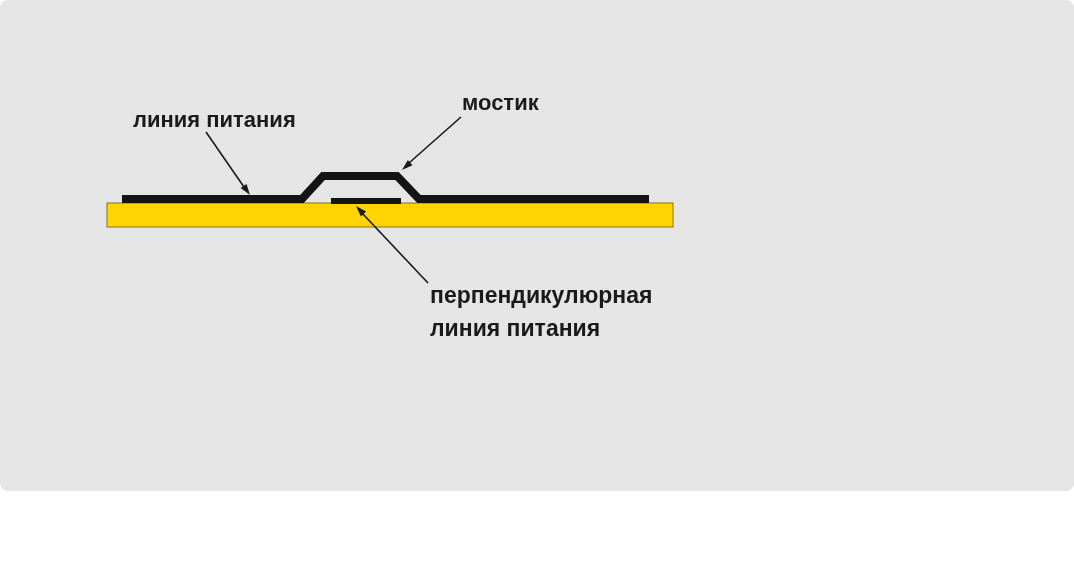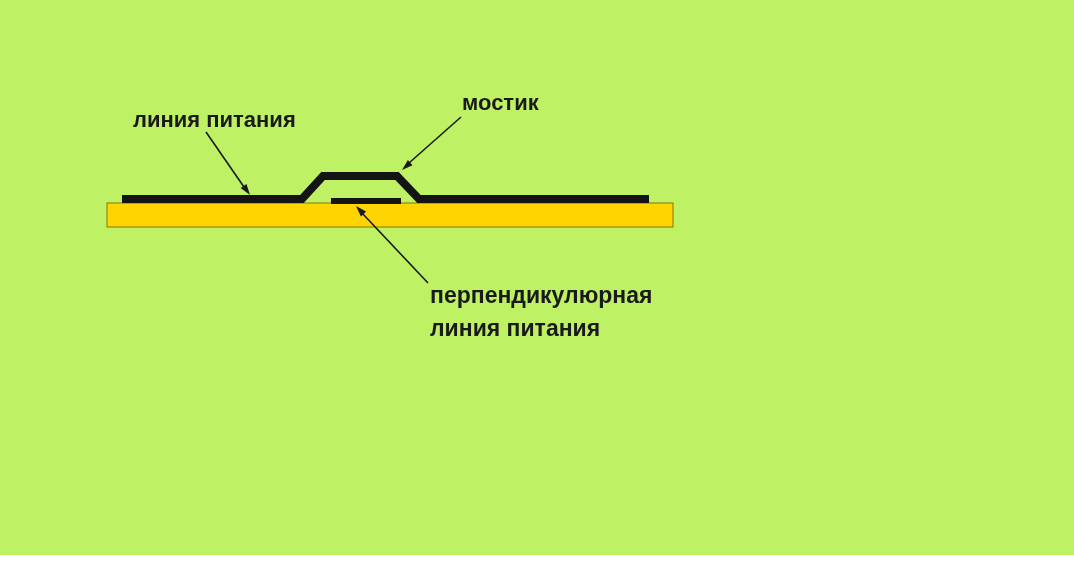--- a/index.html
+++ b/index.html
@@ -3,24 +3,25 @@
 <meta charset="utf-8">
 <style>
   html, body {
     margin: 0;
     padding: 0;
     background: #ffffff;
   }
   .page {
     position: relative;
     width: 1074px;
-    height: 555px;
-    background: #bef264;
+    height: 491px;
+    background: #e5e5e5;
     overflow: hidden;
     font-family: "Liberation Sans", sans-serif;
+    border-radius: 8px;
   }
   svg text.label {
     font-family: "Liberation Sans", sans-serif;
     font-weight: bold;
     font-size: 22px;
   }
   svg text.label.big {
     font-size: 23px;
   }
 </style>

